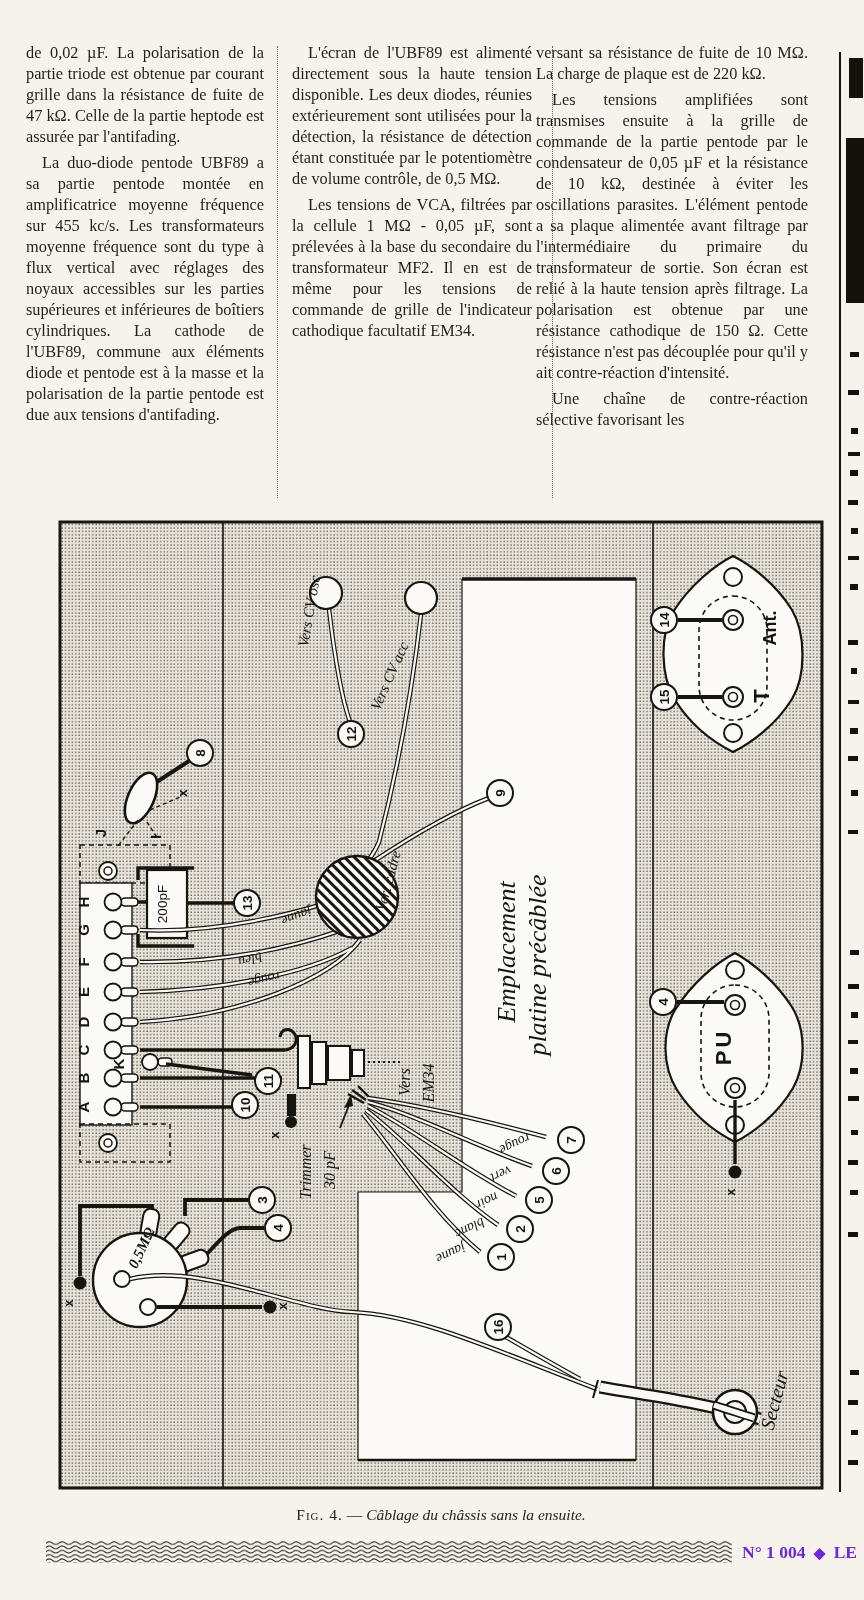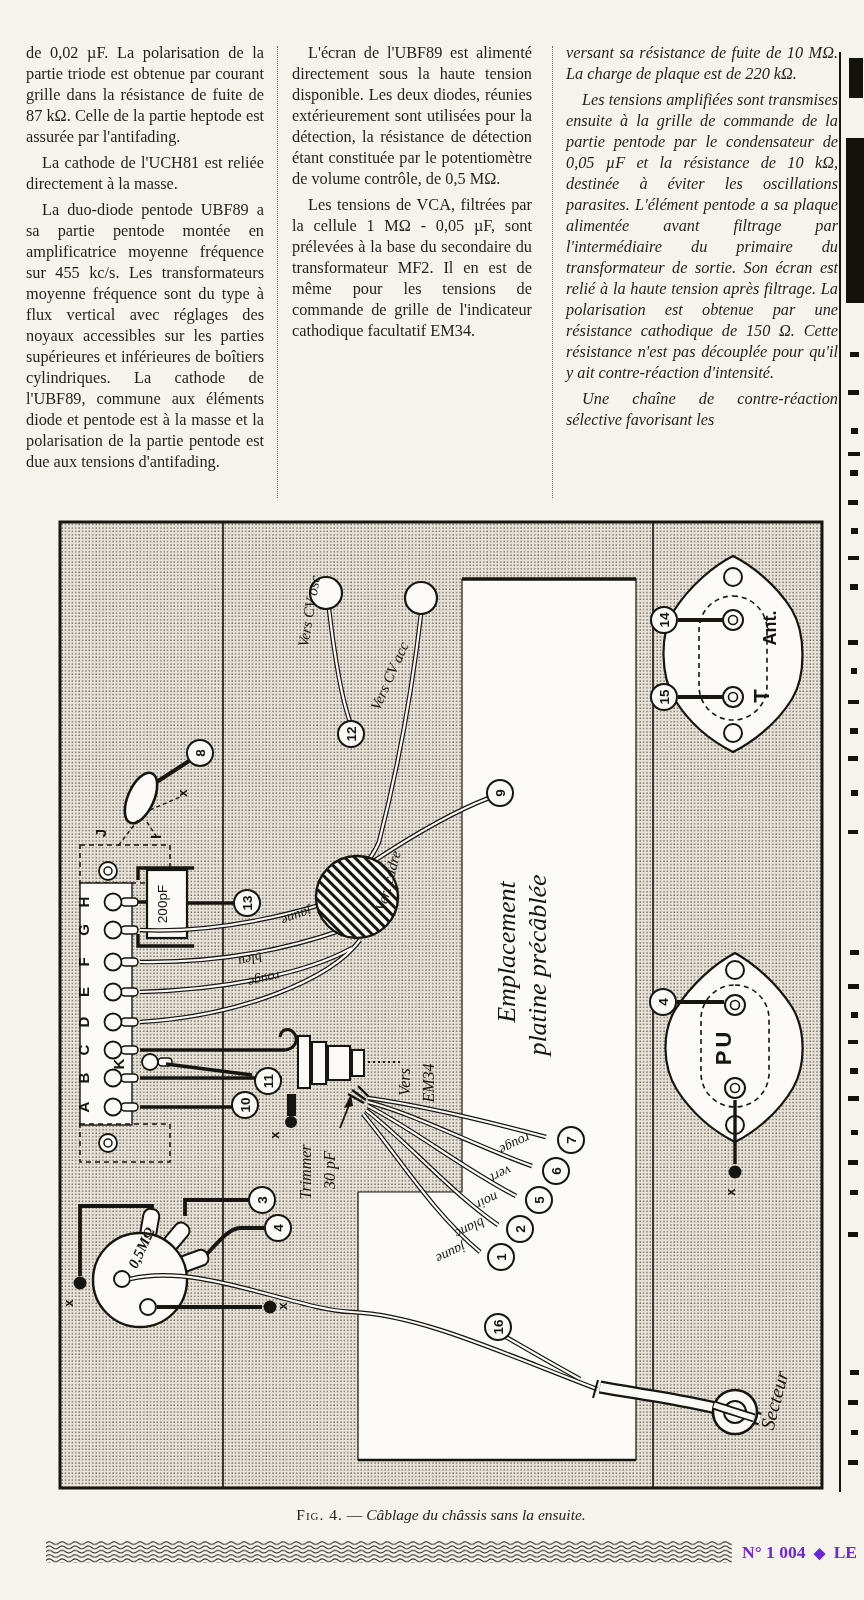--- a/index.html
+++ b/index.html
@@ -16,21 +16,21 @@
   .col{
     position:absolute;top:42px;
     font-size:16.3px;line-height:21px;
     text-align:justify;
     color:#211f1c;
   }
   .col p{margin:0 0 5px 0;}
   .col p.indent{text-indent:16px;}
   #col1{left:26px;width:238px;}
   #col2{left:292px;width:240px;}
-  #col3{left:566px;width:272px;font-style:italic;}
+  #col3{left:536px;width:272px;}
   .colrule{
     position:absolute;top:46px;height:452px;width:0;
     border-left:1.5px dotted #6b675e;
   }
   #rule12{left:277px;}
   #rule23{left:552px;}
   .pagerule{
     position:absolute;left:839px;top:52px;width:2px;height:1440px;
     background:#17150f;
   }
@@ -60,22 +60,21 @@
   .termletter{font-family:"Liberation Sans",sans-serif;font-weight:bold;font-size:15px;}
   .platelbl{font-family:"Liberation Sans",sans-serif;font-weight:bold;}
   .xmark{font-family:"Liberation Sans",sans-serif;font-weight:bold;font-size:13px;}
 </style>
 </head>
 <body>
 
 <div class="page">
 
   <div class="col" id="col1">
-    <p>de 0,02 µF. La polarisation de la partie triode est obtenue par courant grille dans la résistance de fuite de 87 kΩ. Celle de la partie heptode est assurée par l'antifading.</p>
-    <p class="indent">La cathode de l'UCH81 est reliée directement à la masse.</p>
+    <p>de 0,02 µF. La polarisation de la partie triode est obtenue par courant grille dans la résistance de fuite de 47 kΩ. Celle de la partie heptode est assurée par l'antifading.</p>
     <p class="indent">La duo-diode pentode UBF89 a sa partie pentode montée en amplificatrice moyenne fréquence sur 455 kc/s. Les transformateurs moyenne fréquence sont du type à flux vertical avec réglages des noyaux accessibles sur les parties supérieures et inférieures de boîtiers cylindriques. La cathode de l'UBF89, commune aux éléments diode et pentode est à la masse et la polarisation de la partie pentode est due aux tensions d'antifading.</p>
   </div>
   <div class="col" id="col2">
     <p class="indent">L'écran de l'UBF89 est alimenté directement sous la haute tension disponible. Les deux diodes, réunies extérieurement sont utilisées pour la détection, la résistance de détection étant constituée par le potentiomètre de volume contrôle, de 0,5 MΩ.</p>
     <p class="indent">Les tensions de VCA, filtrées par la cellule 1 MΩ - 0,05 µF, sont prélevées à la base du secondaire du transformateur MF2. Il en est de même pour les tensions de commande de grille de l'indicateur cathodique facultatif EM34.</p>
   </div>
   <div class="col" id="col3">
     <p>versant sa résistance de fuite de 10 MΩ. La charge de plaque est de 220 kΩ.</p>
     <p class="indent">Les tensions amplifiées sont transmises ensuite à la grille de commande de la partie pentode par le condensateur de 0,05 µF et la résistance de 10 kΩ, destinée à éviter les oscillations parasites. L'élément pentode a sa plaque alimentée avant filtrage par l'intermédiaire du primaire du transformateur de sortie. Son écran est relié à la haute tension après filtrage. La polarisation est obtenue par une résistance cathodique de 150 Ω. Cette résistance n'est pas découplée pour qu'il y ait contre-réaction d'intensité.</p>
     <p class="indent">Une chaîne de contre-réaction sélective favorisant les</p>

